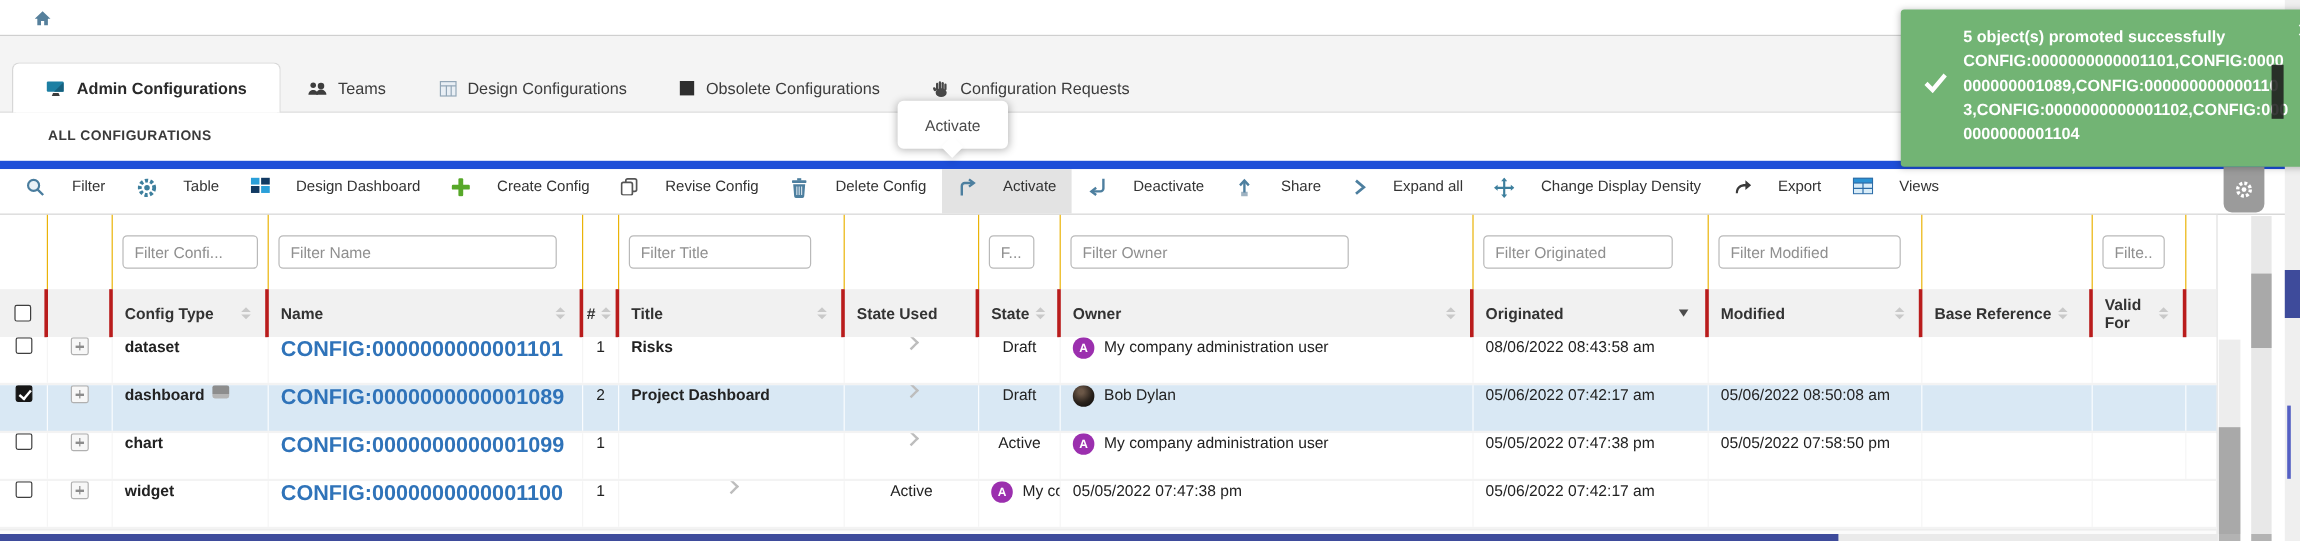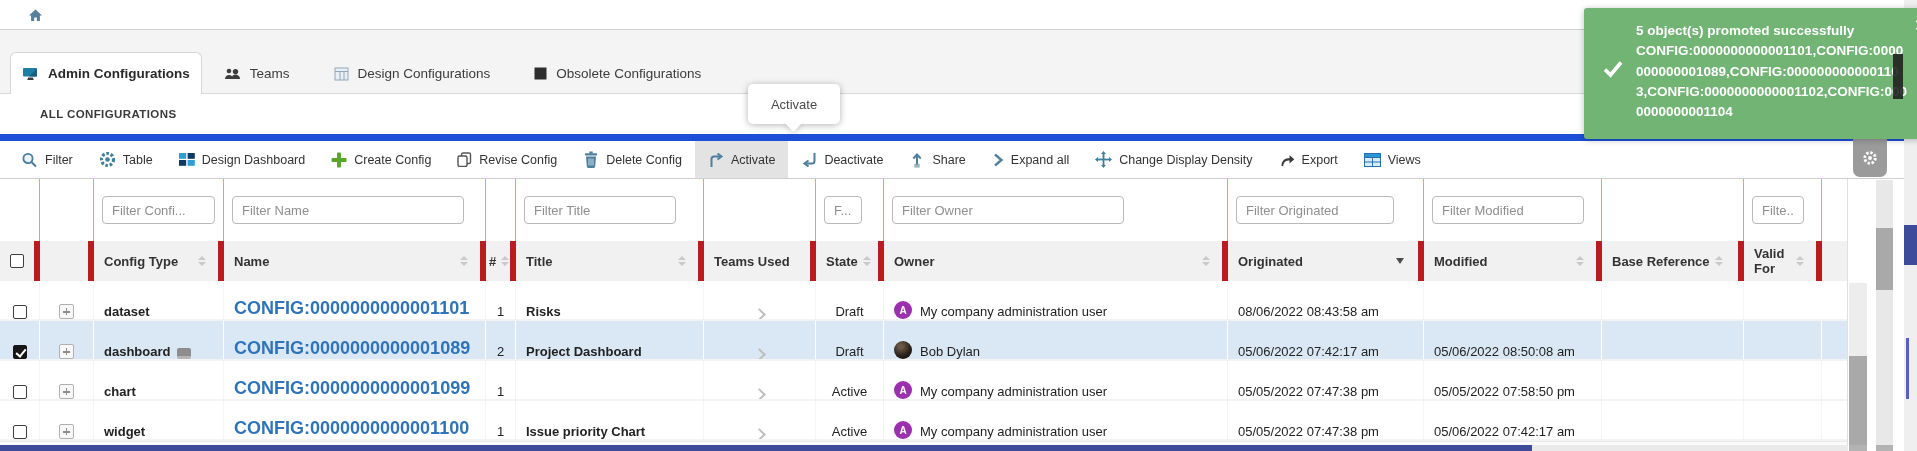--- a/index.html
+++ b/index.html
@@ -10,53 +10,53 @@
   body{ width:1917px; height:451px; overflow:hidden; position:relative; background:#fff;
         font-family:"Liberation Sans", sans-serif; color:#222; }
   svg{ display:block; }
 
   
   .topbar{ height:30px; background:#fff; border-bottom:1px solid #cfcfcf; display:flex; align-items:center; padding-left:28px; }
 
   
   .tabstrip{ height:64px; background:#f4f4f4; border-bottom:1px solid #d9d9d9; display:flex; align-items:flex-end; padding-left:10px; }
   .tab{ display:flex; align-items:center; gap:9px; padding:12px 22px; font-size:13.5px; color:#3c3c3c; cursor:pointer; white-space:nowrap; }
-  .tab.active{ background:#fff; border:1px solid #d7d7d7; border-bottom:none; border-radius:6px 6px 0 0; font-weight:700; color:#2a2a2a; position:relative; top:1px; padding:13px 11px;margin-top:12px; }
+  .tab.active{ background:#fff; border:1px solid #d7d7d7; border-bottom:none; border-radius:6px 6px 0 0; font-weight:700; color:#2a2a2a; position:relative; top:1px; padding:13px 27px;margin-top:12px; }
 
   
   .section-bar{ height:47px; background:#fff; border-bottom:7px solid #1d4ed8; display:flex; align-items:center; padding-left:40px;
                 font-size:11.5px; font-weight:700; letter-spacing:.4px; color:#3a3a3a; }
 
   
   .toolbar{ height:38px; background:#fff; border-bottom:1px solid #cfcfcf; display:flex; align-items:center; padding-left:8px; font-size:12.5px; color:#333; }
-  .tbtn{ display:flex; align-items:center; gap:7px; padding:7px 13px; cursor:pointer; white-space:nowrap; height:100%; }
+  .tbtn{ display:flex; align-items:flex-start; gap:22px; padding:7px 13px; cursor:pointer; white-space:nowrap; height:100%; }
   .tbtn.highlight{ background:#e3e3e3; }
 
   
   .grid{ width:1848px; border-right:1px solid #e0e0e0; background:#fff; }
   .grid-row{ display:grid; grid-template-columns:var(--cols); align-items:center; }
   .filter-row{ height:62px; }
   .fcell{ height:100%; display:flex; align-items:center; padding:0 8px; border-right:1px solid #eab308; }
   input.filter{ height:28px; border:1px solid #b9b9b9; border-radius:4px; padding:0 9px; font-size:13px; color:#333; font-family:inherit; outline:none; width:100%; background:#fff; }
   input.filter::placeholder{ color:#8f8f8f; }
   .fw-s{ max-width:38px; } .fw-m{ max-width:152px; } .fw-v{ max-width:52px; } .fw-c{ max-width:114px; } .fw-l{ max-width:232px; } .fw-o{ max-width:158px; }
 
   .header-row{ height:40px; background:#f1f1f1; font-size:13px; font-weight:700; color:#333; }
-  .hcell{ height:100%; display:flex; align-items:center; padding:0 10px; border-right:6px solid #b91c1c; }
+  .hcell{ height:100%; display:flex; align-items:center; padding:0 10px; border-right:3px solid #b91c1c; }
   .sort{ display:inline-flex; flex-direction:column; gap:2px; margin-left:auto; padding-right:2px; }
   .sort i{ display:block; width:0; height:0; border-left:4px solid transparent; border-right:4px solid transparent; }
   .sort .up{ border-bottom:4px solid #c9c9c9; }
   .sort .dn{ border-top:4px solid #c9c9c9; }
   .sort.tight{ margin-left:5px; }
   .sort-desc{ margin-left:auto; margin-right:4px; width:0; height:0; border-left:4.5px solid transparent; border-right:4.5px solid transparent; border-top:6px solid #4c4c4c; }
 
   .data-row{ height:40px; font-size:13px; background:#fff; border-bottom:2px solid #f3f3f3; cursor:pointer; }
   .data-row.selected{ background:var(--sel); }
   .data-row.selected .dcell{ border-right-color:rgba(255,255,255,.85); }
-  .dcell{ height:100%; display:flex; align-items:flex-end; padding:0 10px; border-right:1px solid #f5f5f5; white-space:nowrap; overflow:hidden; }
+  .dcell{ height:100%; display:flex; align-items:flex-start; padding:0 10px; border-right:1px solid #f5f5f5; white-space:nowrap; overflow:hidden; }
   .c-center{ justify-content:center; }
   .c-type span.t{ font-weight:700; }
   .c-title{ font-weight:700; }
   a.cfg-link{ color:var(--link); font-weight:700; font-size:18px; text-decoration:none; cursor:pointer; }
   .type-ico{ width:14px; height:11px; border-radius:2px; margin-left:7px; background:linear-gradient(#8d8d8d 70%, #b5b5b5 70%); }
 
   .cb{ width:14px; height:14px; border:1.5px solid #3f3f3f; border-radius:2px; background:#fff; position:relative; cursor:pointer; }
   .cb.checked{ background:#161616; border-color:#161616; }
   .cb.checked::after{ content:""; position:absolute; left:4px; top:0.5px; width:4px; height:8px; border:solid #fff; border-width:0 2px 2px 0; transform:rotate(40deg); }
 
@@ -149,20 +149,35 @@
     <span>Design Configurations</span>
   </div>
   <div class="tab">
     <span>
       <svg width="13" height="13" viewBox="0 0 13 13">
           <rect x="0.5" y="0.5" width="12" height="12" fill="#2e2e2e"></rect>
         </svg>
     </span>
     <span>Obsolete Configurations</span>
   </div>
+  <div class="tab">
+    <span>
+      <svg width="14" height="14" viewBox="0 0 14 14">
+          <g fill="#474747">
+            <rect x="3" y="2" width="1.9" height="6.5" rx="0.95"></rect>
+            <rect x="5.3" y="0.8" width="1.9" height="7.5" rx="0.95"></rect>
+            <rect x="7.6" y="1.4" width="1.9" height="7" rx="0.95"></rect>
+            <rect x="9.9" y="2.6" width="1.9" height="5.8" rx="0.95"></rect>
+            <ellipse cx="7.3" cy="10.2" rx="4.6" ry="3.6"></ellipse>
+            <rect x="0.8" y="5.6" width="2.2" height="3.4" rx="1.1" transform="rotate(-28 1.9 7.3)"></rect>
+          </g>
+        </svg>
+    </span>
+    <span>Configuration Requests</span>
+  </div>
 </div>
 
 <div class="section-bar">
   <span>ALL CONFIGURATIONS</span>
 </div>
 
 <div class="toolbar">
   <div class="tbtn">
     <span>
         <svg width="17" height="16" viewBox="0 0 17 16">
@@ -361,21 +376,21 @@
         </span>
       </div>
     <div class="hcell">
         <span>Title</span>
         <span class="sort">
           <i class="up"></i>
           <i class="dn"></i>
         </span>
       </div>
     <div class="hcell">
-        <span>Teams Used</span>
+        <span>State Used</span>
       </div>
     <div class="hcell">
         <span>State</span>
         <span class="sort tight">
           <i class="up"></i>
           <i class="dn"></i>
         </span>
       </div>
     <div class="hcell">
         <span>Owner</span>
@@ -507,21 +522,20 @@
     <div class="dcell c-center">
           <span class="plusbox"></span>
         </div>
     <div class="dcell c-type">
           <span class="t">widget</span>
         </div>
     <div class="dcell">
           <a class="cfg-link">CONFIG:0000000000001100</a>
         </div>
     <div class="dcell c-center">1</div>
-    <div class="dcell c-title">Issue priority Chart</div>
     <div class="dcell c-center">
           <span class="chev"></span>
         </div>
     <div class="dcell c-center">Active</div>
     <div class="dcell">
           <span class="avatar">A</span>
           <span>My company administration user</span>
         </div>
     <div class="dcell">05/05/2022 07:47:38 pm</div>
     <div class="dcell">05/06/2022 07:42:17 am</div>

